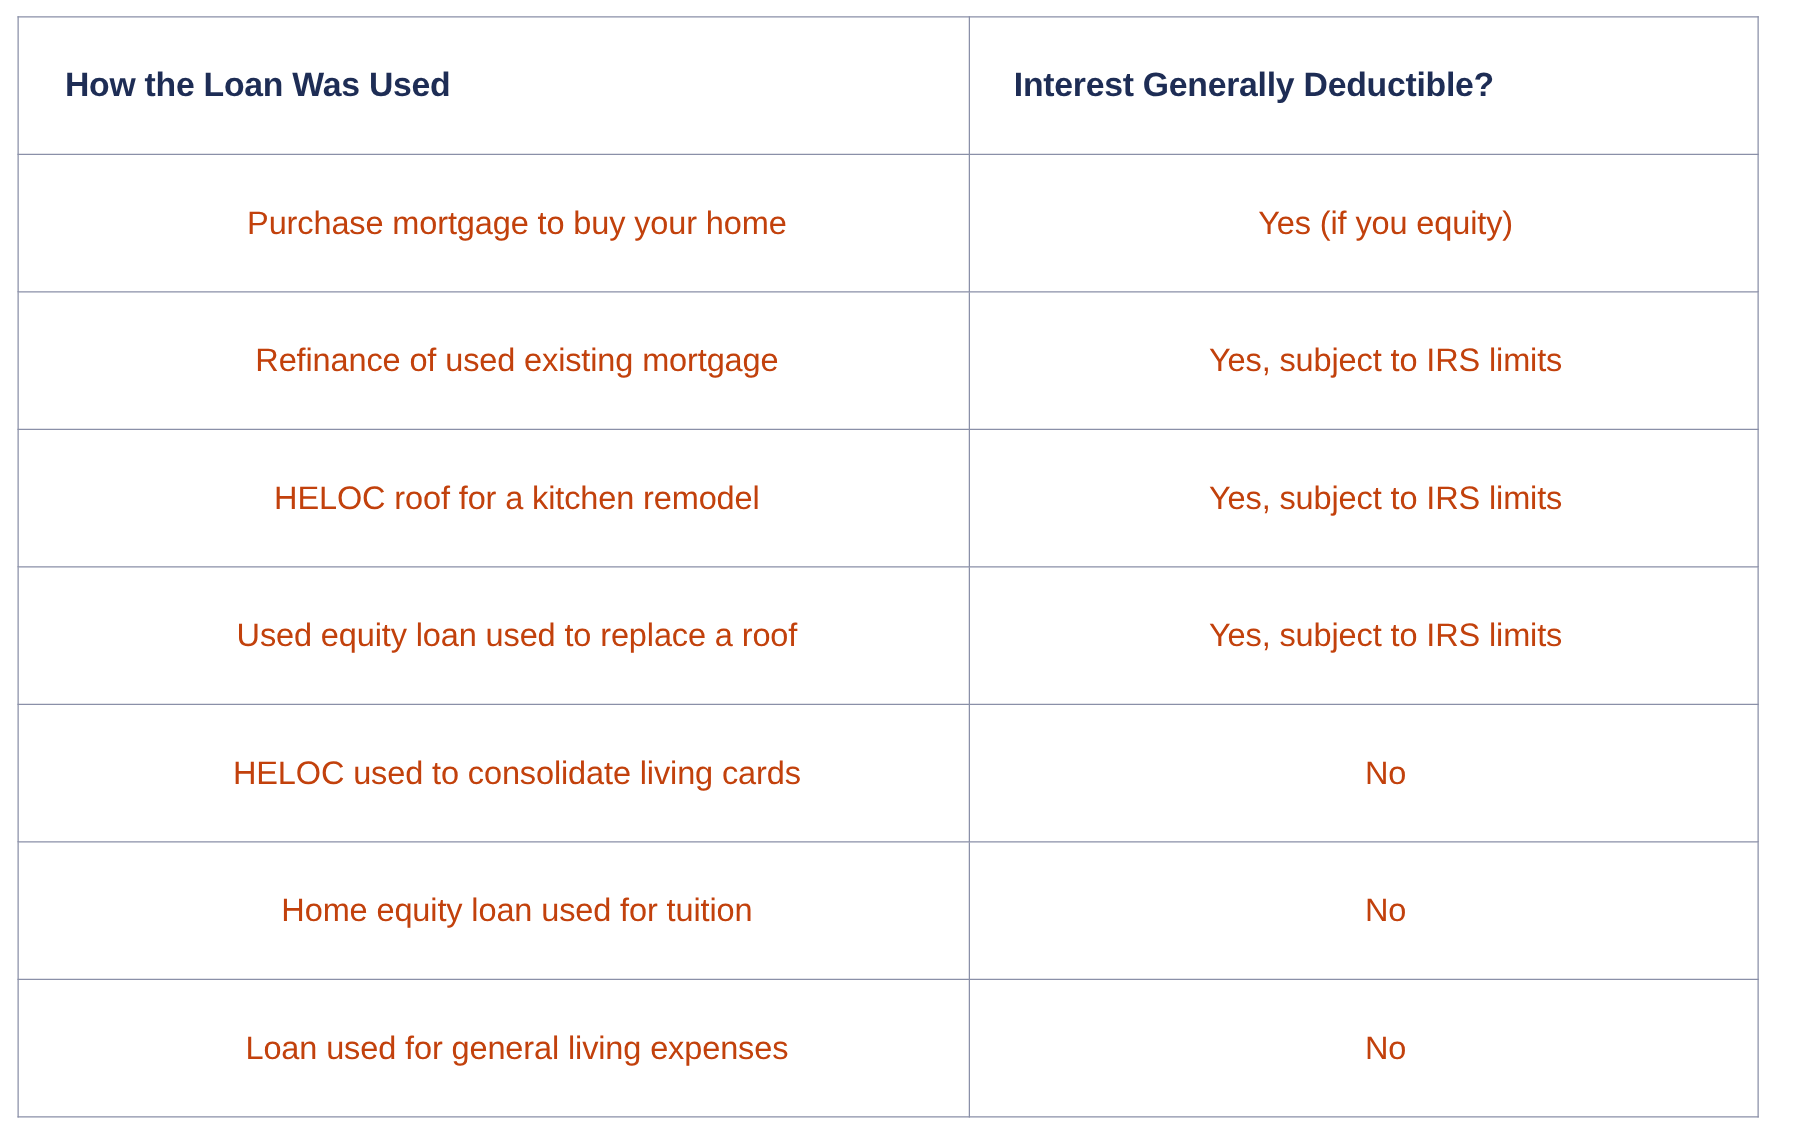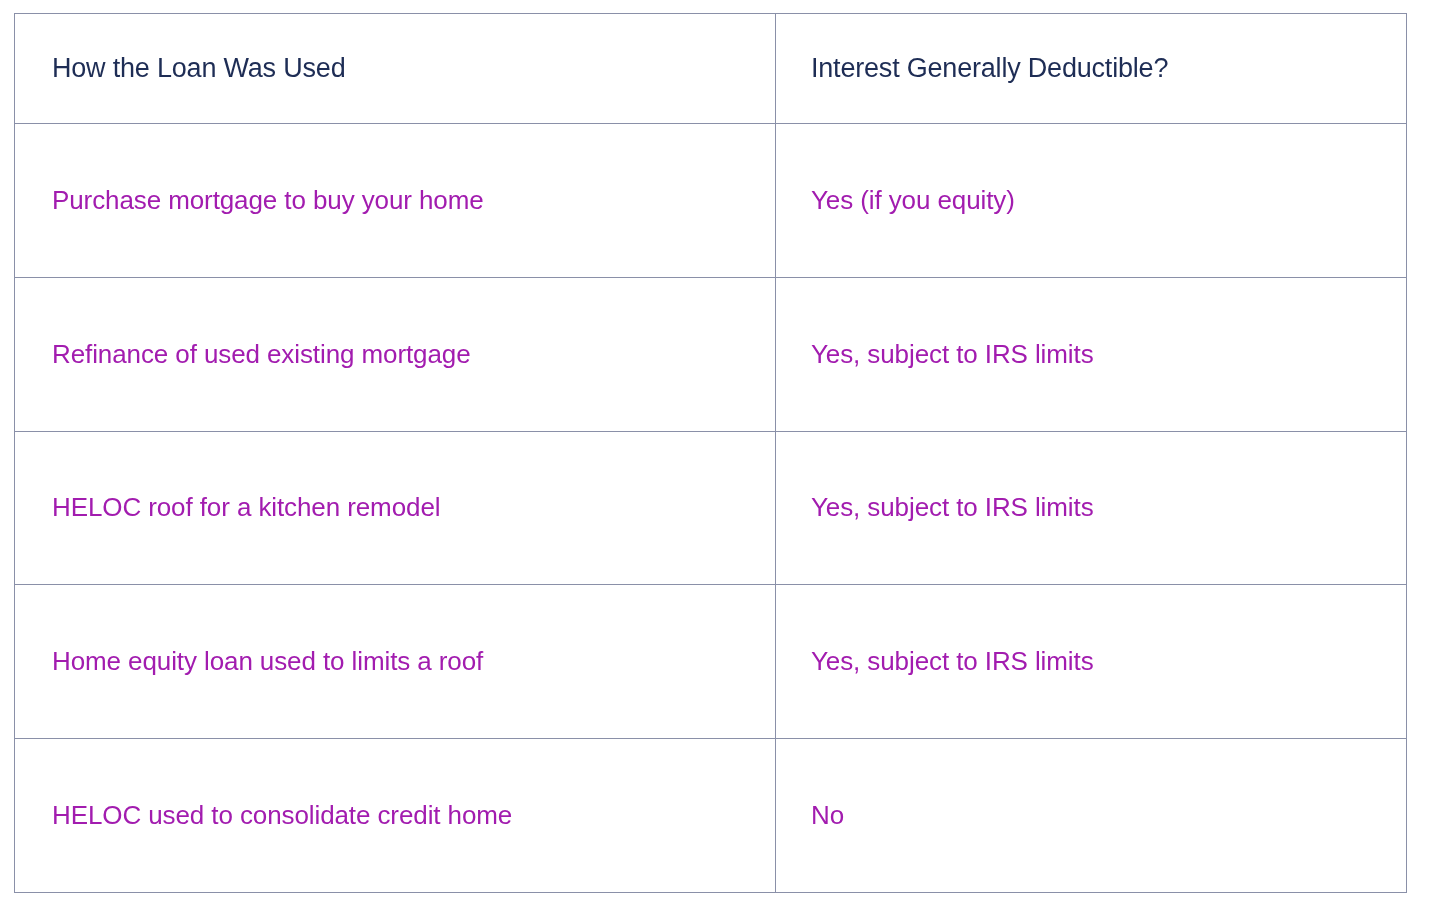--- a/index.html
+++ b/index.html
@@ -40,30 +40,31 @@
     border: 1px solid #8a90a8;
     vertical-align: middle;
     text-align: left;
     padding: 0 0 0 37px;
     height: 110px;
     box-sizing: border-box;
   }
 
   table.deduct-table thead th {
     font-size: 27px;
-    font-weight: normal;
+    font-weight: bold;
     letter-spacing: -0.2px;
     color: #1e2d55;
   }
 
   table.deduct-table tbody td {
     font-size: 26px;
     font-weight: normal;
     letter-spacing: -0.1px;
-    color: #a21caf;
+    color: #c2410c;
+    text-align: center;
   }
 
   table.deduct-table tbody td.answer-cell,
   table.deduct-table thead th.answer-head {
     padding-left: 35px;
   }
 </style>
 </head>
 <body>
 
@@ -86,22 +87,30 @@
       </tr>
       <tr>
         <td class="use-cell">Refinance of used existing mortgage</td>
         <td class="answer-cell">Yes, subject to IRS limits</td>
       </tr>
       <tr>
         <td class="use-cell">HELOC roof for a kitchen remodel</td>
         <td class="answer-cell">Yes, subject to IRS limits</td>
       </tr>
       <tr>
-        <td class="use-cell">Home equity loan used to limits a roof</td>
+        <td class="use-cell">Used equity loan used to replace a roof</td>
         <td class="answer-cell">Yes, subject to IRS limits</td>
       </tr>
       <tr>
-        <td class="use-cell">HELOC used to consolidate credit home</td>
+        <td class="use-cell">HELOC used to consolidate living cards</td>
+        <td class="answer-cell">No</td>
+      </tr>
+      <tr>
+        <td class="use-cell">Home equity loan used for tuition</td>
+        <td class="answer-cell">No</td>
+      </tr>
+      <tr>
+        <td class="use-cell">Loan used for general living expenses</td>
         <td class="answer-cell">No</td>
       </tr>
     </tbody>
   </table>
 </div>
 
 </body></html>

